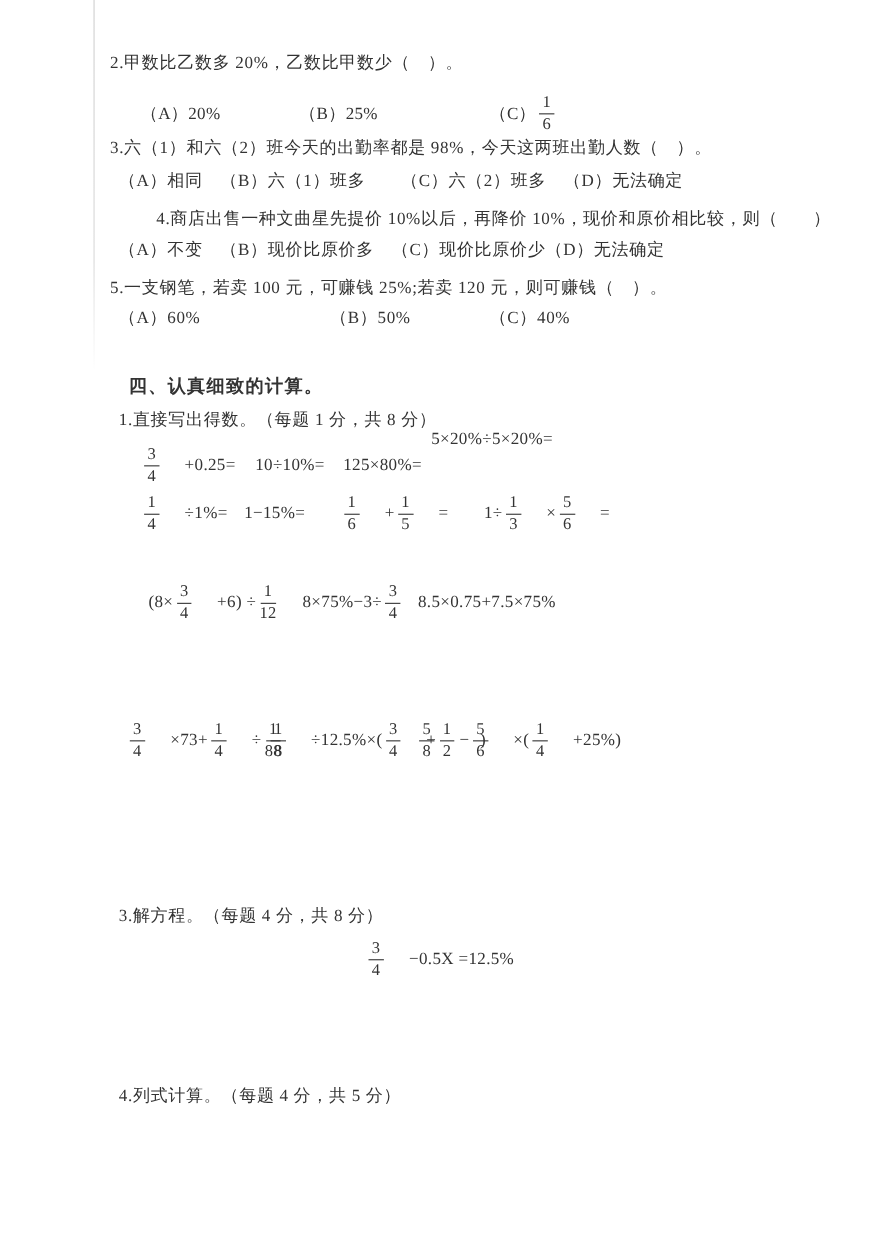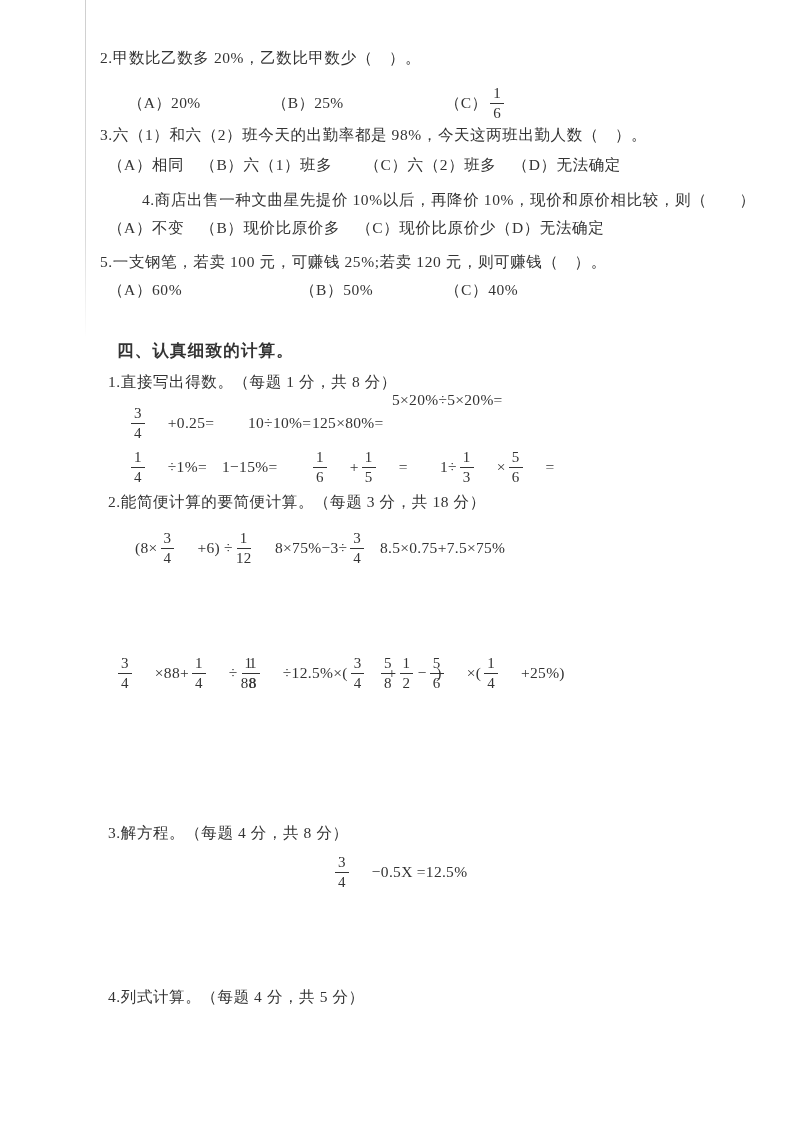--- a/index.html
+++ b/index.html
@@ -85,21 +85,21 @@
 
   <div class="line" style="left:108px; top:372px;">1.直接写出得数。（每题 1 分，共 8 分）</div>
 
   <div class="math" style="left:128px; top:401px;">
       <span class="frac">
         <span class="fn">3</span>
         <span class="fd">4</span>
       </span>
       <span class="mtxt">+0.25=</span>
     </div>
-  <div class="math" style="left:228px; top:401px;">
+  <div class="math" style="left:212px; top:401px;">
       <span class="mtxt">10÷10%=</span>
     </div>
   <div class="math" style="left:292px; top:401px;">
       <span class="mtxt">125×80%=</span>
     </div>
   <div class="math" style="left:372px; top:378px;justify-content:center;">
       <span class="mtxt">5×20%÷5×20%=</span>
     </div>
 
   <div class="math" style="left:128px; top:445px;">
@@ -131,21 +131,20 @@
         <span class="fd">3</span>
       </span>
       <span class="mtxt">×</span>
       <span class="frac">
         <span class="fn">5</span>
         <span class="fd">6</span>
       </span>
       <span class="mtxt">=</span>
     </div>
 
-  <div class="line" style="left:108px; top:492px;">2.能简便计算的要简便计算。（每题 3 分，共 18 分）</div>
 
   <div class="math" style="left:115px; top:526px;">
       <span class="mtxt">(8×</span>
       <span class="frac">
         <span class="fn">3</span>
         <span class="fd">4</span>
       </span>
       <span class="mtxt">+6) ÷</span>
       <span class="frac">
         <span class="fn">1</span>
@@ -161,21 +160,21 @@
     </div>
   <div class="math" style="left:360px; top:526px;">
       <span class="mtxt">8.5×0.75+7.5×75%</span>
     </div>
 
   <div class="math" style="left:115px; top:651px;">
       <span class="frac">
         <span class="fn">3</span>
         <span class="fd">4</span>
       </span>
-      <span class="mtxt">×88+</span>
+      <span class="mtxt">×73+</span>
       <span class="frac">
         <span class="fn">1</span>
         <span class="fd">4</span>
       </span>
       <span class="mtxt">÷</span>
       <span class="frac">
         <span class="fn">1</span>
         <span class="fd">88</span>
       </span>
     </div>

